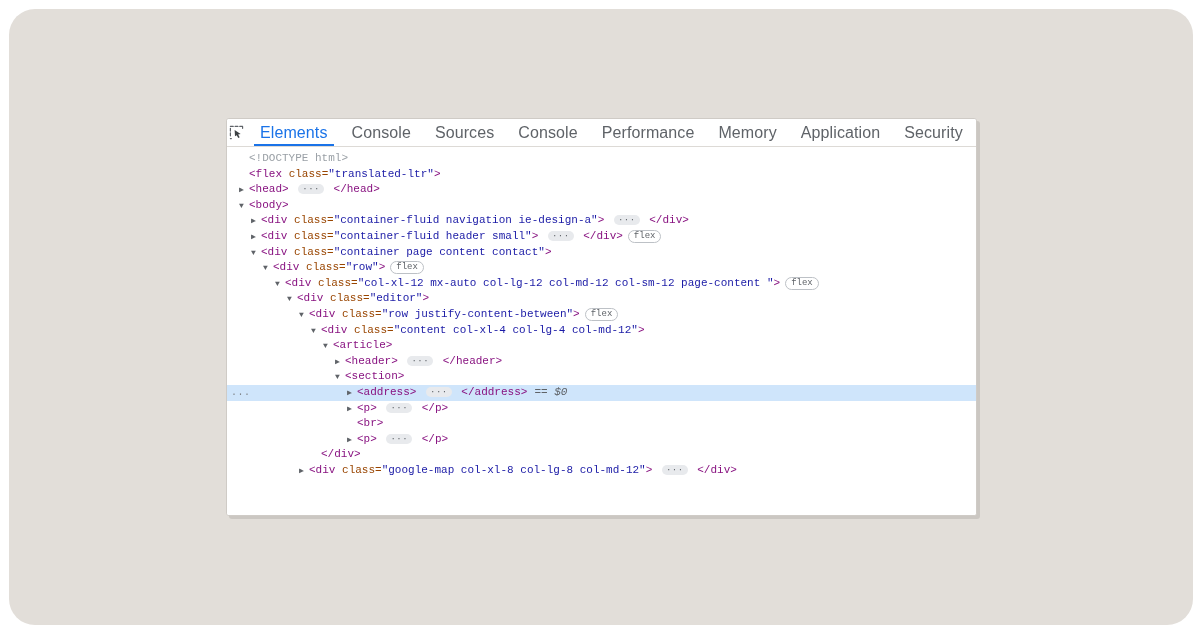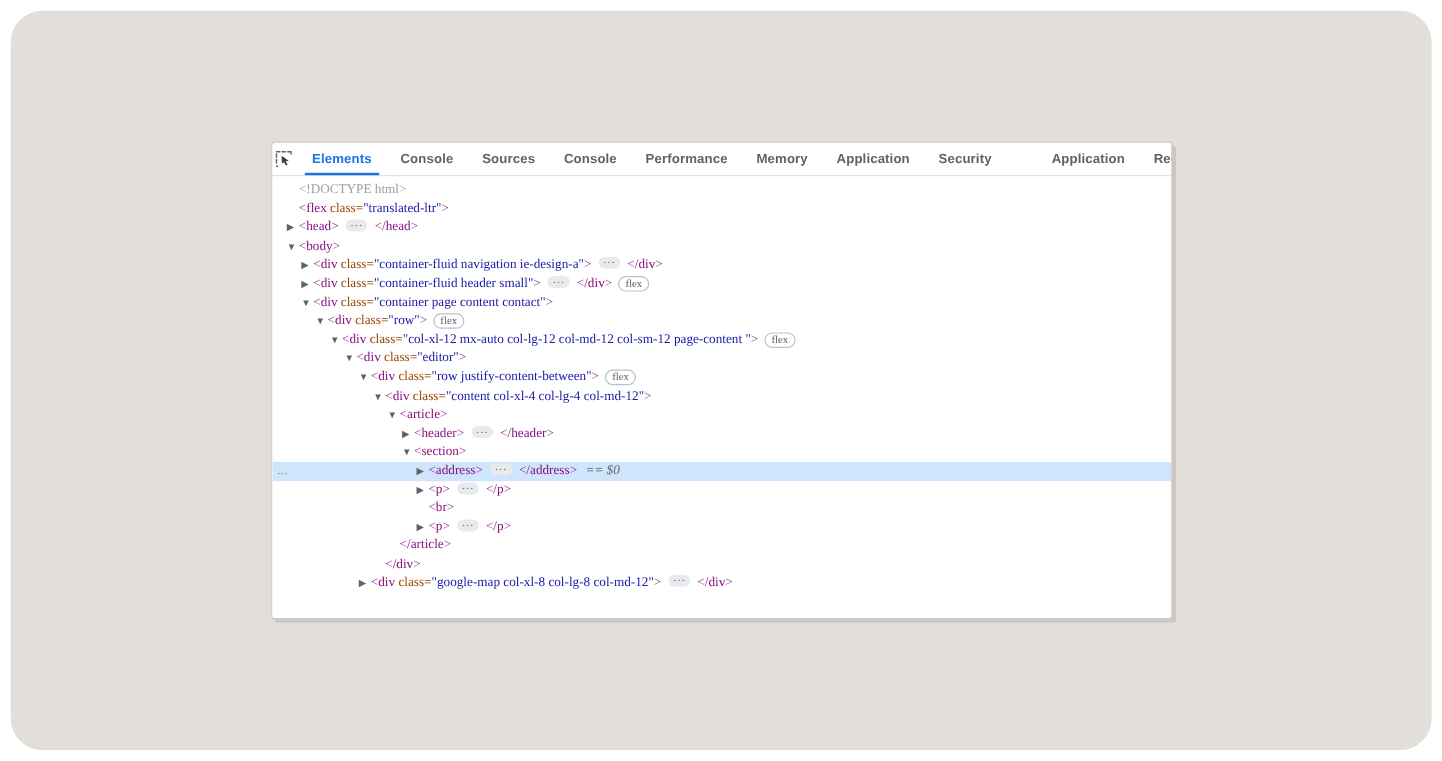--- a/index.html
+++ b/index.html
@@ -62,45 +62,44 @@
   .inspect-btn svg { display: block; }
   .tab-sep {
     width: 1px;
     background: #dddad6;
     margin: 5px 4px 5px 0;
   }
   .tab {
     display: flex;
     align-items: center;
     padding: 0 12px;
-    font-size: 11px;
+    font-size: 16px;
     color: #5f6368;
     cursor: pointer;
     position: relative;
     white-space: nowrap;
     letter-spacing: .1px;
-    font-weight: bold;
   }
   .tab.active { color: #1a73e8; }
   .tab.active::after {
     content: "";
     position: absolute;
     left: 6px;
     right: 6px;
     bottom: 0;
     height: 2px;
     background: #1a73e8;
   }
   .tab.gap-left { margin-left: 26px; }
 
   
   #dom-tree {
     flex: 1;
     background: #ffffff;
-    font-family: Liberation Serif, serif;
+    font-family: Liberation Mono, monospace;
     font-size: 11px;
     line-height: 15.6px;
     padding-top: 4px;
     color: #3c4043;
     position: relative;
     overflow: hidden;
   }
   .node-row {
     position: relative;
     height: 15.6px;
@@ -313,25 +312,20 @@
         <span class="indent" style="width: 108px;"></span>
         <span class="tw none">▶</span>
         <span class="code"><span class="t-punct">&lt;</span><span class="t-tag">br</span><span class="t-punct">&gt;</span></span>
       </div>
       <div class="node-row">
         <span class="indent" style="width: 108px;"></span>
         <span class="tw">▶</span>
         <span class="code"><span class="t-punct">&lt;</span><span class="t-tag">p</span><span class="t-punct">&gt;</span> <span class="ellipsis-badge">···</span> <span class="t-punct">&lt;/</span><span class="t-tag">p</span><span class="t-punct">&gt;</span></span>
       </div>
       <div class="node-row">
-        <span class="indent" style="width: 84px;"></span>
-        <span class="tw none">▶</span>
-        <span class="code"><span class="t-punct">&lt;/</span><span class="t-tag">article</span><span class="t-punct">&gt;</span></span>
-      </div>
-      <div class="node-row">
         <span class="indent" style="width: 72px;"></span>
         <span class="tw none">▶</span>
         <span class="code"><span class="t-punct">&lt;/</span><span class="t-tag">div</span><span class="t-punct">&gt;</span></span>
       </div>
       <div class="node-row">
         <span class="indent" style="width: 60px;"></span>
         <span class="tw">▶</span>
         <span class="code"><span class="t-punct">&lt;</span><span class="t-tag">div</span> <span class="t-attr">class</span><span class="t-attr">=</span><span class="t-val">"google-map col-xl-8 col-lg-8 col-md-12"</span><span class="t-punct">&gt;</span> <span class="ellipsis-badge">···</span> <span class="t-punct">&lt;/</span><span class="t-tag">div</span><span class="t-punct">&gt;</span></span>
       </div>
     </div>

